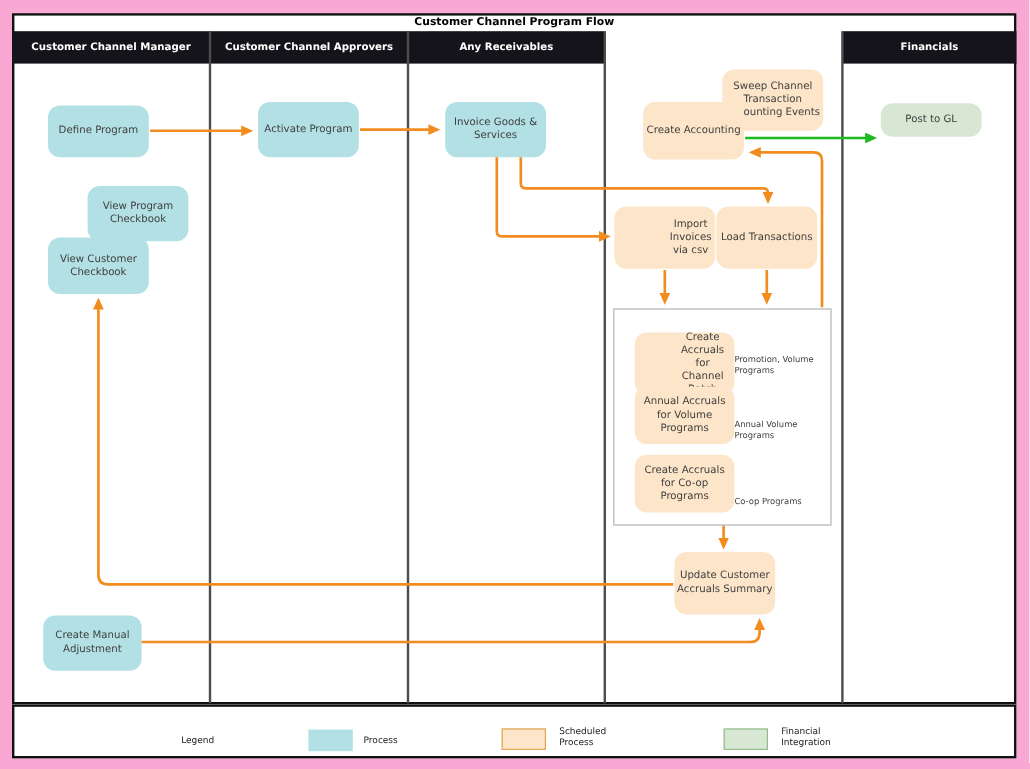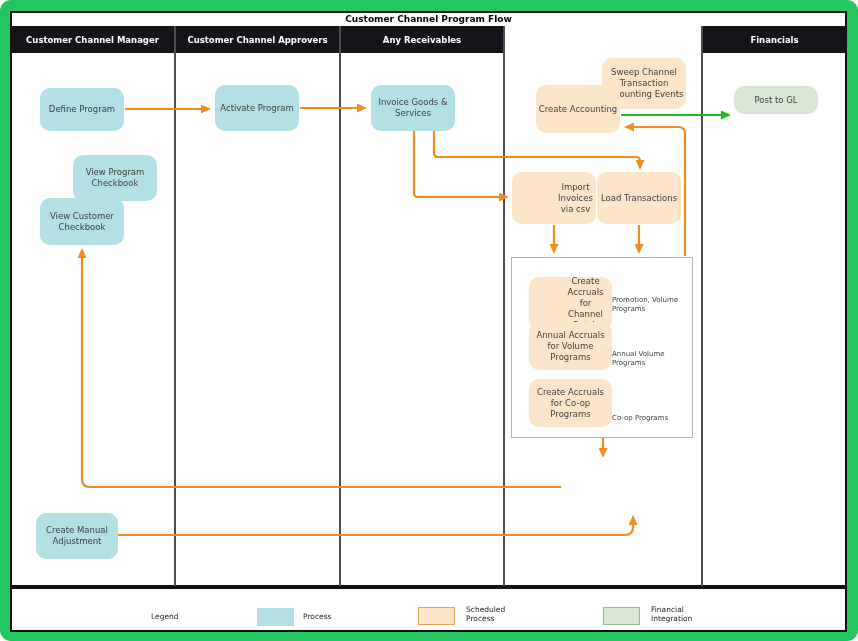--- a/index.html
+++ b/index.html
@@ -9,21 +9,21 @@
     --financial-fill:#d8e7d3;
     --financial-border:#94bd8a;
     --arrow-orange:#f28c1e;
     --arrow-green:#1fba1f;
     --lane-header-bg:#14141a;
     --divider:#4d4d4d;
     --ink:#3f3f3f;
   }
   html,body{margin:0;padding:0;background:#ffffff;}
   body{font-family:"DejaVu Sans","Liberation Sans",sans-serif;color:var(--ink);}
-  #canvas{position:relative;width:858px;height:641px;background:#22c55e;overflow:hidden;border-radius:11px;}
+  #canvas{position:relative;width:858px;height:641px;background:#f9a8d4;overflow:hidden;}
 
   
   .flow-frame{position:absolute;left:10px;top:11px;width:837px;height:576px;
     border:2px solid #111;box-sizing:border-box;background:#fff;}
   .legend-frame{position:absolute;left:10px;top:587px;width:837px;height:45px;
     border:2px solid #111;box-sizing:border-box;background:#fff;}
 
   .title-bar{position:absolute;left:10px;top:11px;width:837px;height:15px;
     display:flex;align-items:center;justify-content:center;
     font-size:9px;font-weight:bold;color:#000;box-sizing:border-box;}
@@ -107,20 +107,23 @@
   <div class="side-note" style="left:612px;top:276px;width:68px;">Promotion, Volume Programs</div>
   <div class="node scheduled" style="left:529px;top:322px;width:83px;height:48px;">
       <span>Annual Accruals for Volume Programs</span>
     </div>
   <div class="side-note" style="left:612px;top:330px;width:68px;">Annual Volume Programs</div>
   <div class="node scheduled" style="left:529px;top:379px;width:83px;height:48px;">
       <span>Create Accruals for Co-op Programs</span>
     </div>
   <div class="side-note" style="left:612px;top:394px;width:68px;">Co-op Programs</div>
 
+  <div class="node scheduled" style="left:562px;top:460px;width:84px;height:52px;">
+      <span>Update Customer Accruals Summary</span>
+    </div>
 
   <div class="node process" style="left:73px;top:155px;width:84px;height:46px;">
       <span>View Program Checkbook</span>
     </div>
   <div class="node process" style="left:40px;top:198px;width:84px;height:47px;">
       <span>View Customer Checkbook</span>
     </div>
   <div class="node process" style="left:36px;top:513px;width:82px;height:46px;">
       <span>Create Manual Adjustment</span>
     </div>

